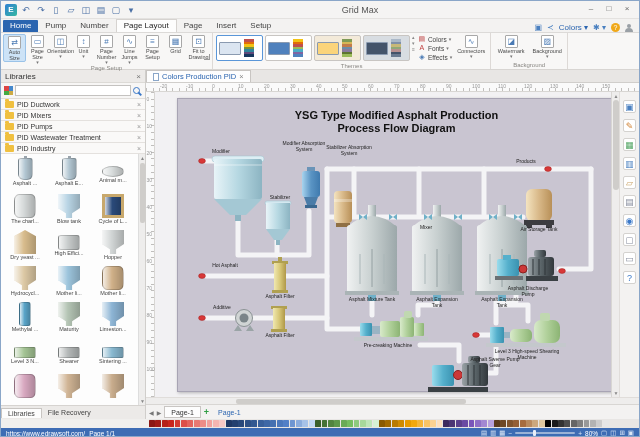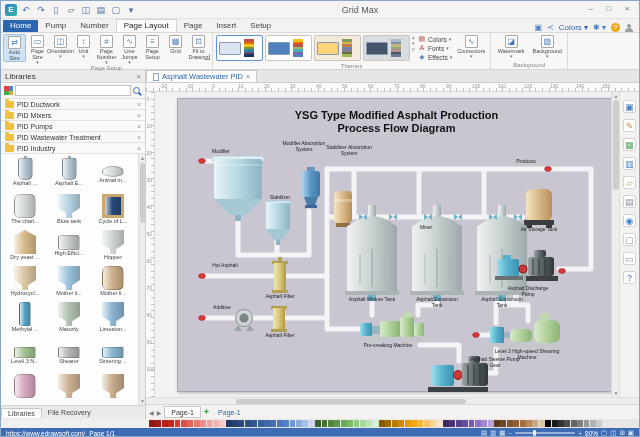--- a/index.html
+++ b/index.html
@@ -467,21 +467,21 @@
       <div class="lp-foot" id="lpfoot">
           <span class="lp-ftab active">Libraries</span>
           <span class="lp-ftab">File Recovery</span>
         </div>
     </div>
 
     <div class="doccol">
       <div class="doctabs">
         <div class="dtab">
           <span class="pg"></span>
-          <span>Asphalt Wastewater PID</span>
+          <span>Colors Production PID</span>
           <span class="x">×</span>
         </div>
       </div>
       <div class="hruler" id="hruler">
           <span style="left: 14px;">-20</span>
           <span style="left: 40px;">-10</span>
           <span style="left: 66px;">0</span>
           <span style="left: 92px;">10</span>
           <span style="left: 118px;">20</span>
           <span style="left: 144px;">30</span>

